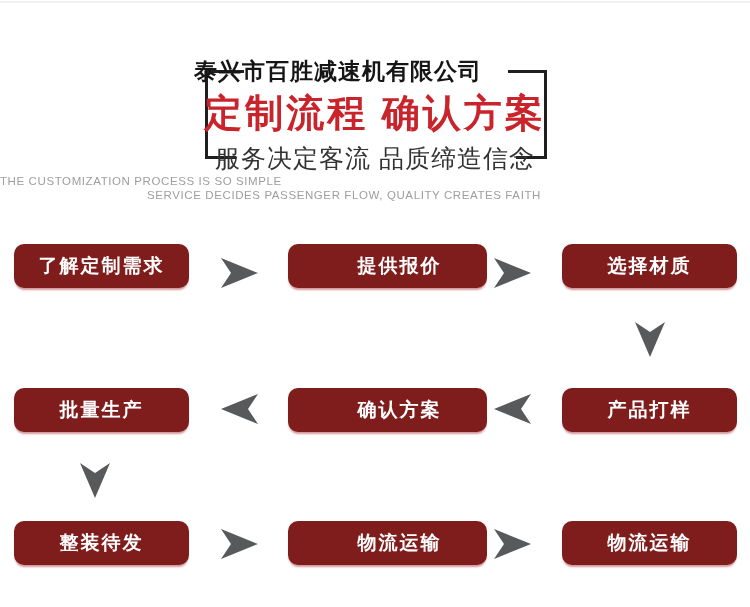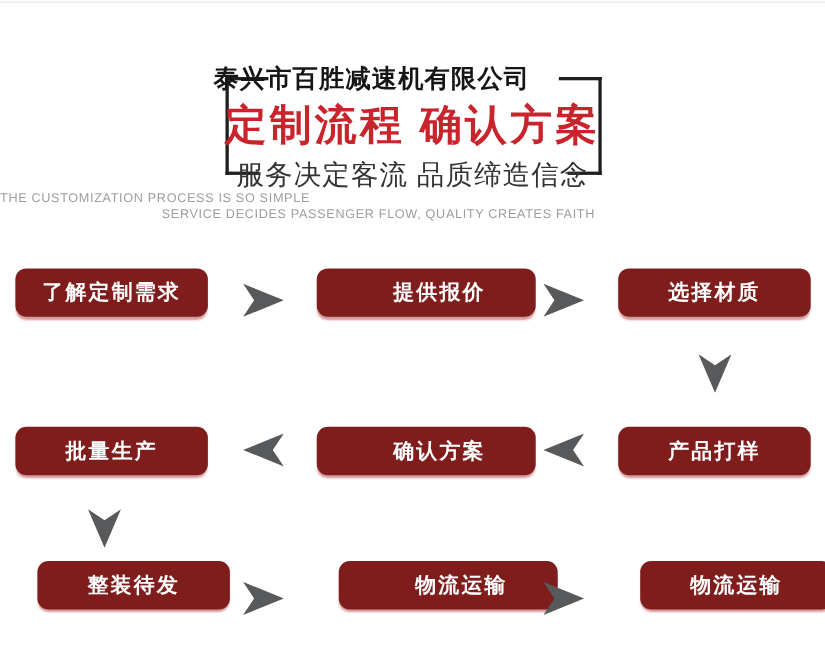--- a/index.html
+++ b/index.html
@@ -55,21 +55,21 @@
     color:#ffffff;
     font-size:19px; font-weight:bold; letter-spacing:2px;
     display:flex; align-items:center; justify-content:center;
     box-shadow:0 3px 2px -1px rgba(160,25,30,0.45);
   }
   .c1 { left:14px;  }
   .c2 { left:288px;padding-left:24px; }
   .c3 { left:562px; }
   .r1 { top:244px;  }
   .r2 { top:388px;  }
-  .r3 { top:510px;margin-left:20px;  }
+  .r3 { top:521px;  }
   
   .arr { position:absolute; display:block; }
   .arr svg { display:block; }
 </style>
 </head>
 <body>
 
 <div class="stage">
 
   <div class="topline"></div>

